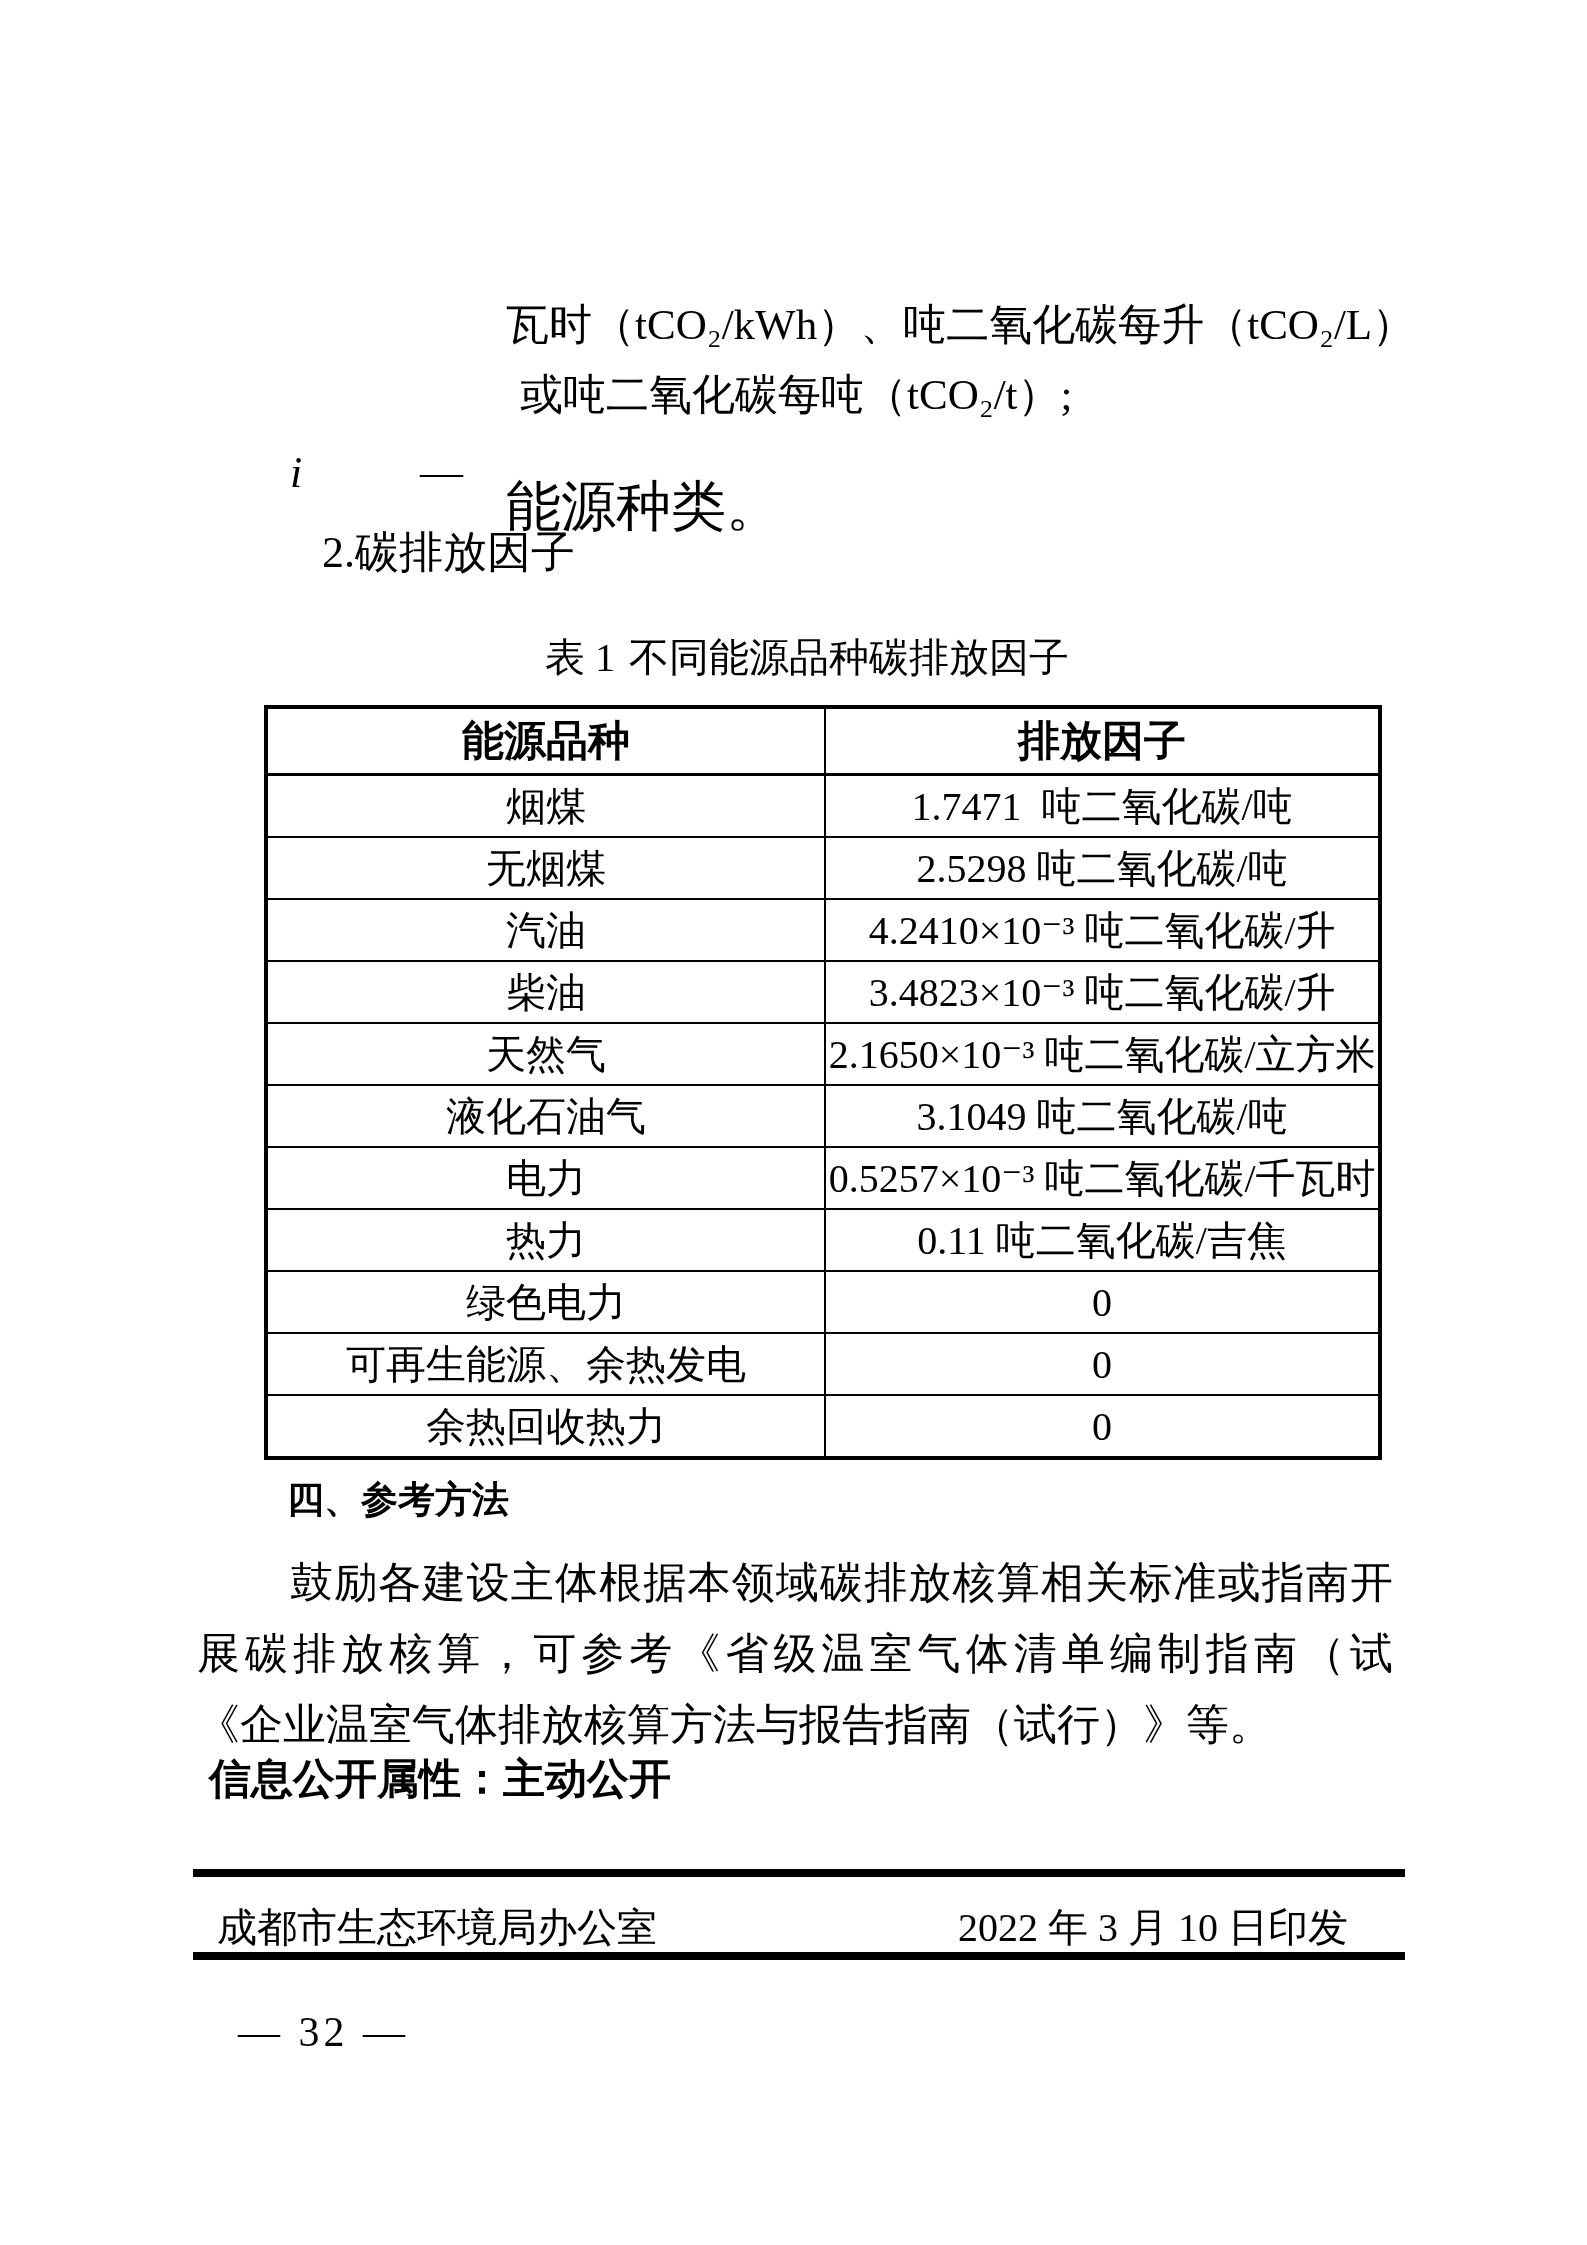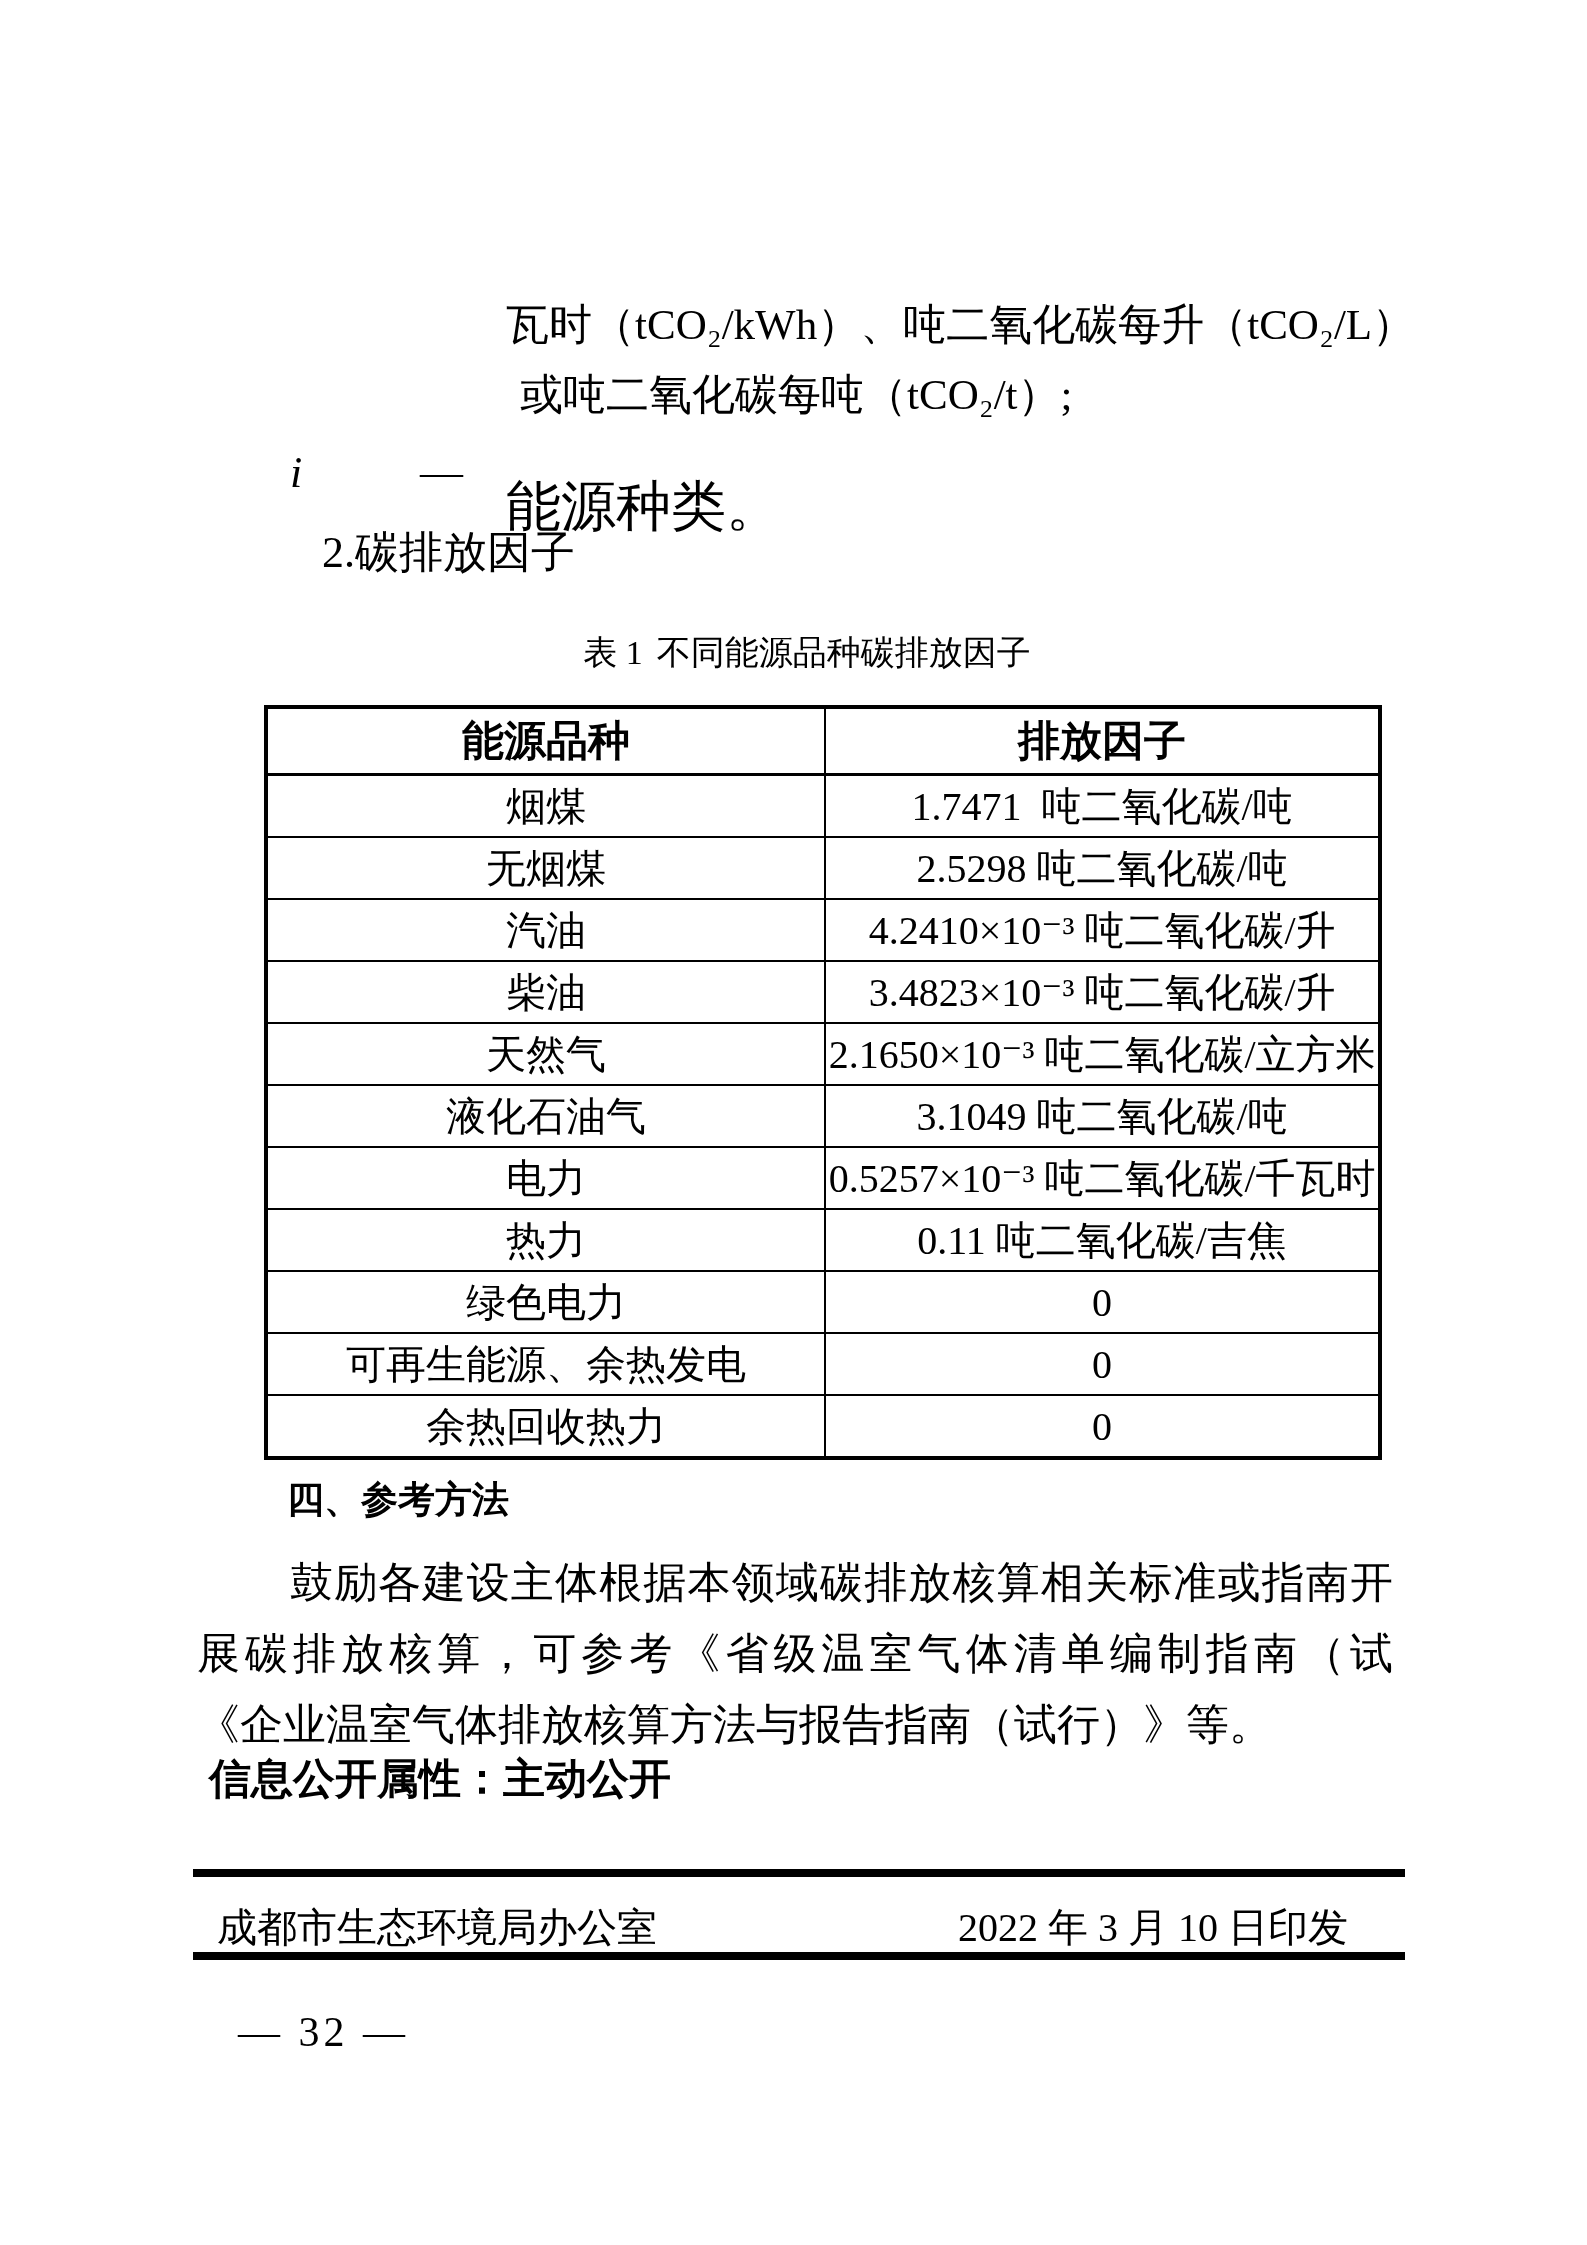--- a/index.html
+++ b/index.html
@@ -9,21 +9,21 @@
     position:relative;overflow:hidden;
   }
   .abs{position:absolute;}
   .body-text{font-size:43px;line-height:1.15;}
   .intro-line1{left:506px;top:300px;}
   .intro-line2{left:520px;top:370px;}
   .def-symbol{left:290px;top:447px;font-style:italic;font-size:44px;}
   .def-dash{left:420px;top:447px;font-size:43px;}
   .def-text{left:506px;top:447px;font-size:55px;margin-top:23px;}
   .subheading{left:322px;top:523px;font-size:44px;}
-  .caption{left:248px;top:630px;width:1118px;display:flex;justify-content:center;gap:14px;font-size:34px;}
+  .caption{left:248px;top:630px;width:1118px;display:flex;justify-content:center;gap:14px;font-size:40px;}
   table.factors{
     position:absolute;left:248px;top:705px;width:1118px;
     border-collapse:collapse;table-layout:fixed;
     border:4px solid #000;
     margin-left:16px;
   }
   table.factors th,table.factors td{
     border:2px solid #000;text-align:center;vertical-align:middle;
     white-space:pre-wrap;padding:0;
   }

